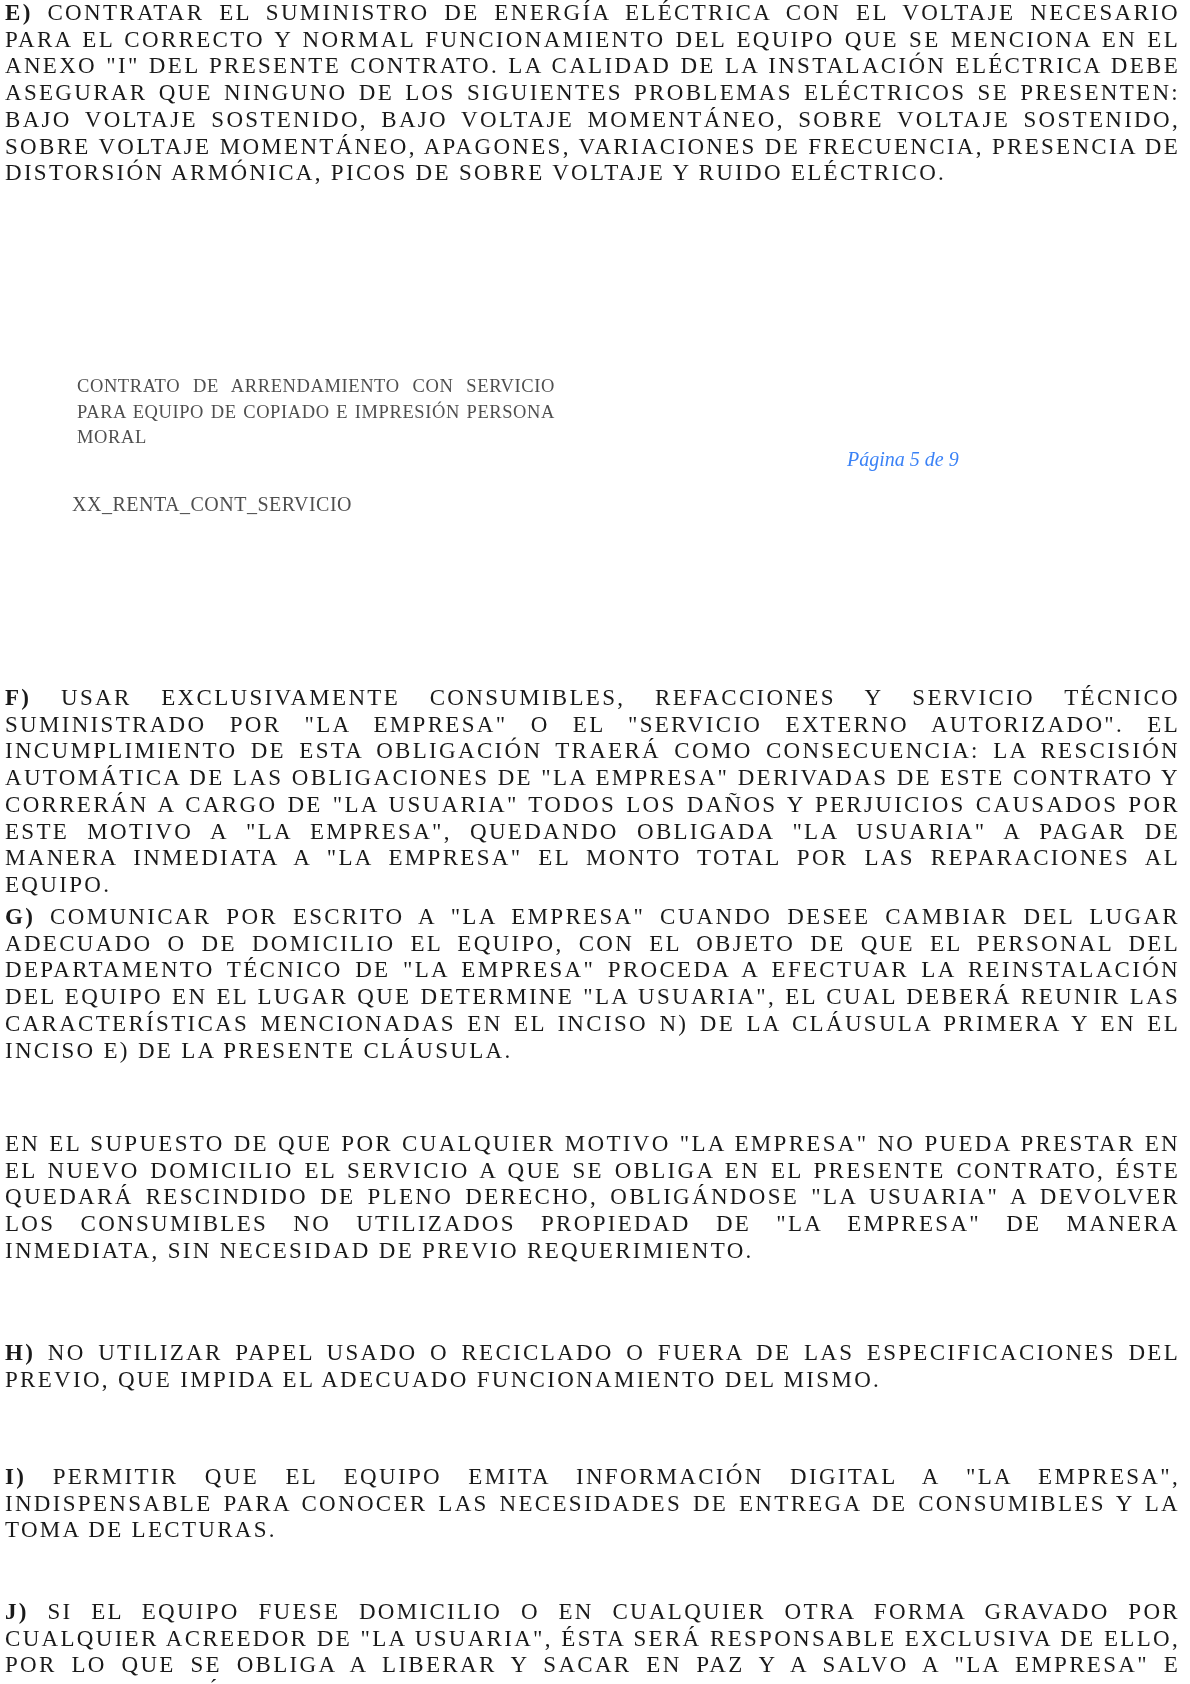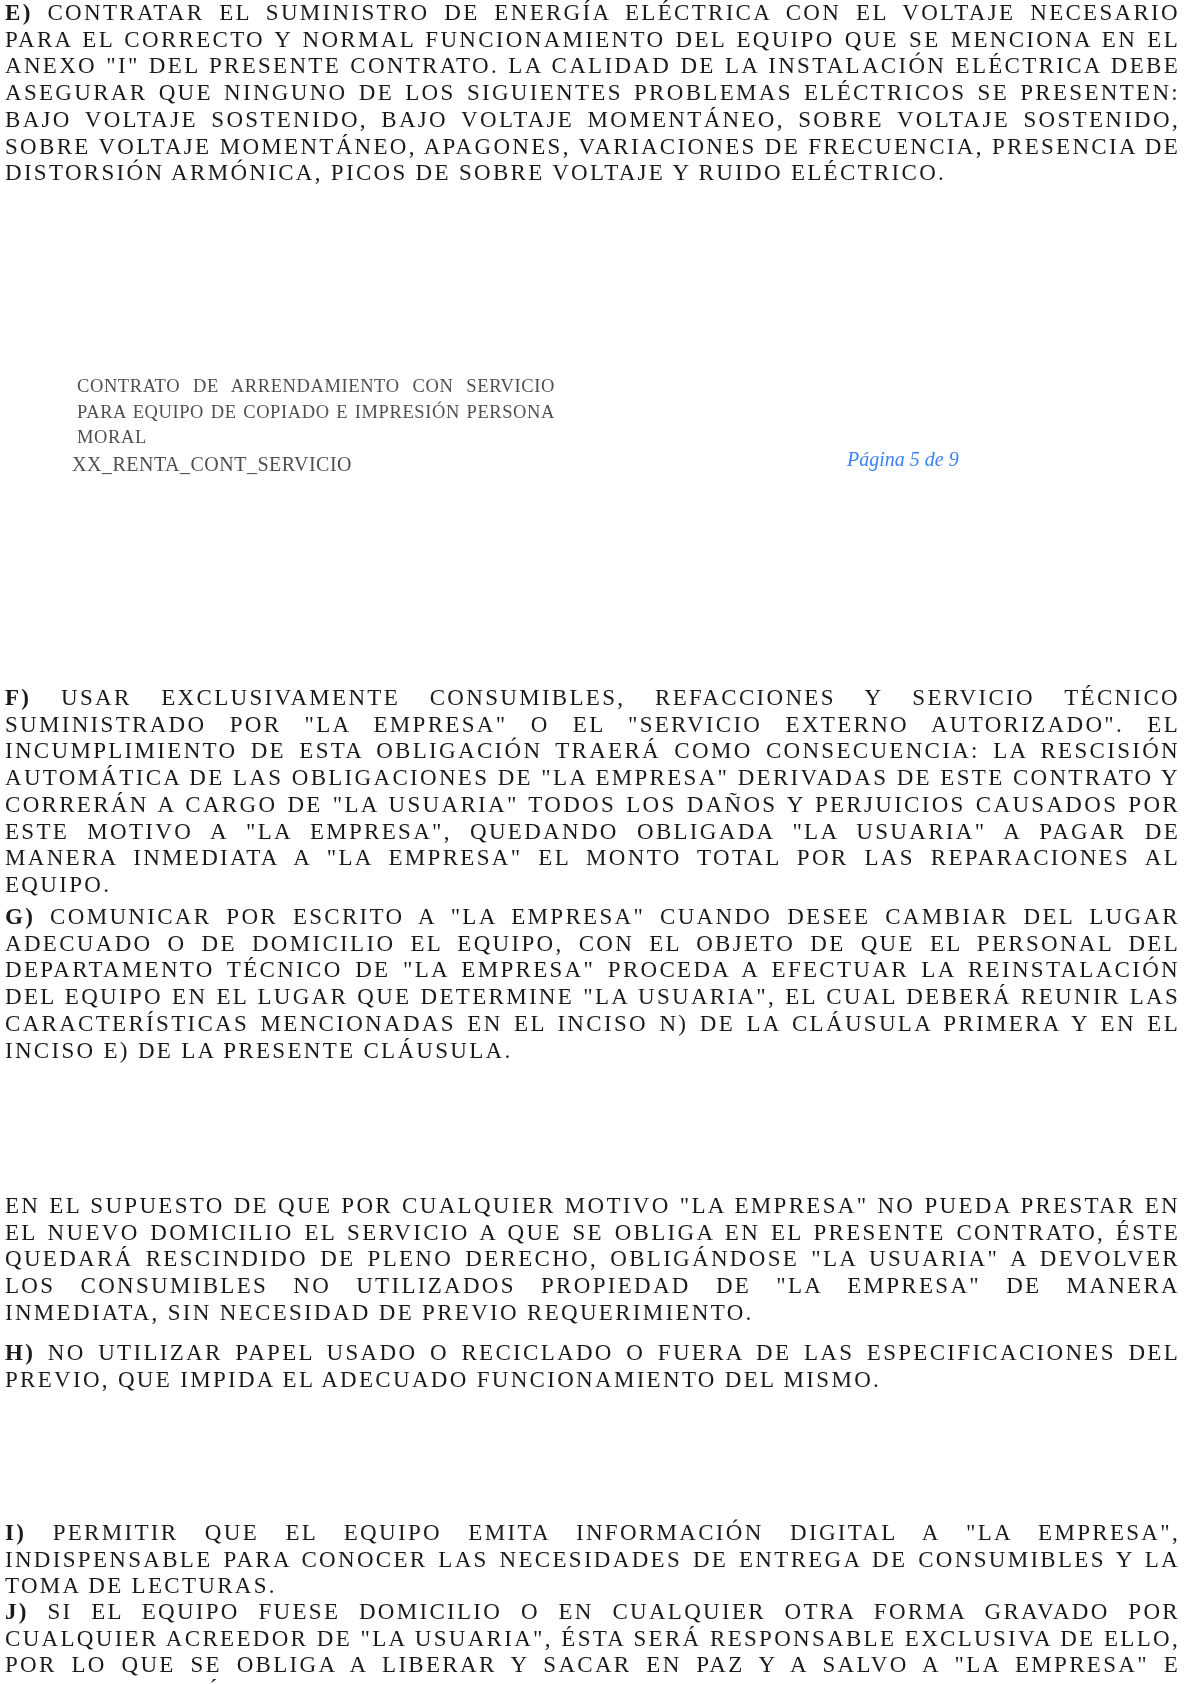--- a/index.html
+++ b/index.html
@@ -19,23 +19,23 @@
     text-align: justify;
     font-size: 23px;
     line-height: 26.7px;
     letter-spacing: 2.3px;
     color: #1a1a1a;
   }
   .para .lead { font-weight: bold; }
   .clause-e   { top: 0px; }
   .clause-f   { top: 685px; }
   .clause-g   { top: 904px; }
-  .clause-sup { top: 1193px; }
+  .clause-sup { top: 1131px; }
   .clause-h   { top: 1340px; }
-  .clause-i   { top: 1520px; }
+  .clause-i   { top: 1464px; }
   .clause-j   { top: 1599px; }
 
   .doc-title {
     position: absolute;
     left: 73px;
     top: 370px;
     width: 478px;
     margin: 4px;
     text-align: justify;
     font-size: 18.5px;
@@ -50,21 +50,21 @@
     margin: 0;
     font-style: italic;
     font-size: 20px;
     line-height: 25.7px;
     color: #3b82f6;
     white-space: nowrap;
   }
   .doc-code {
     position: absolute;
     left: 72px;
-    top: 452px;
+    top: 492px;
     margin: 0;
     font-size: 20px;
     line-height: 25.7px;
     letter-spacing: 0.5px;
     color: #4f4f4f;
     white-space: nowrap;
   }
 </style>
 </head>
 <body>

